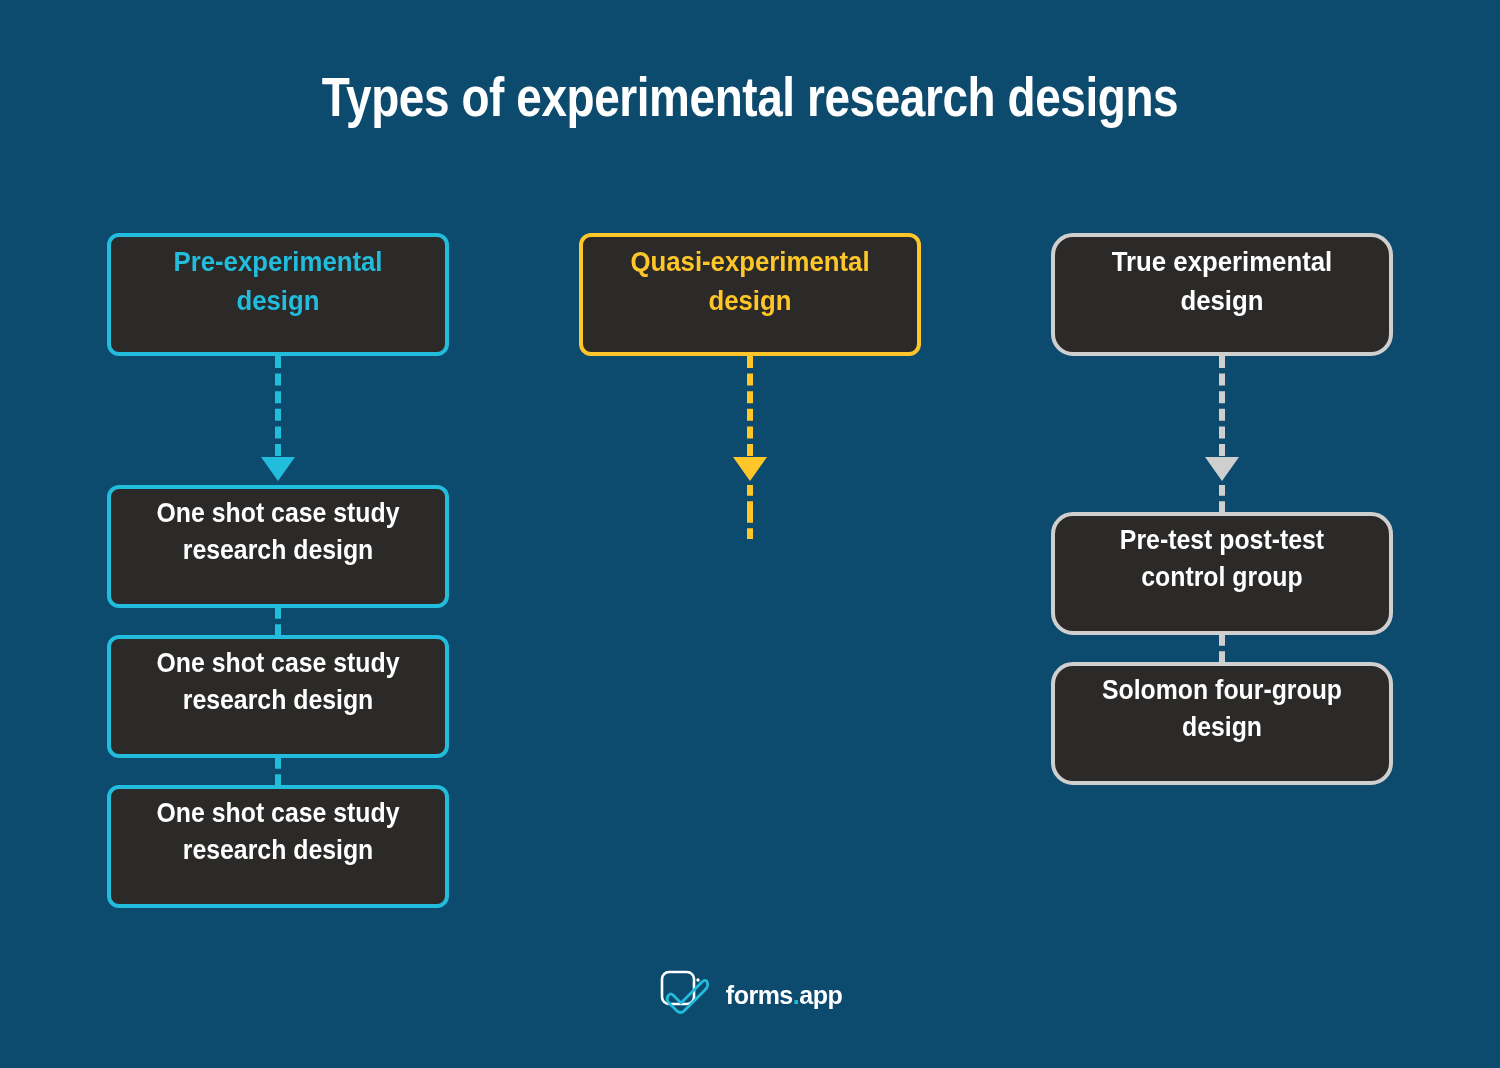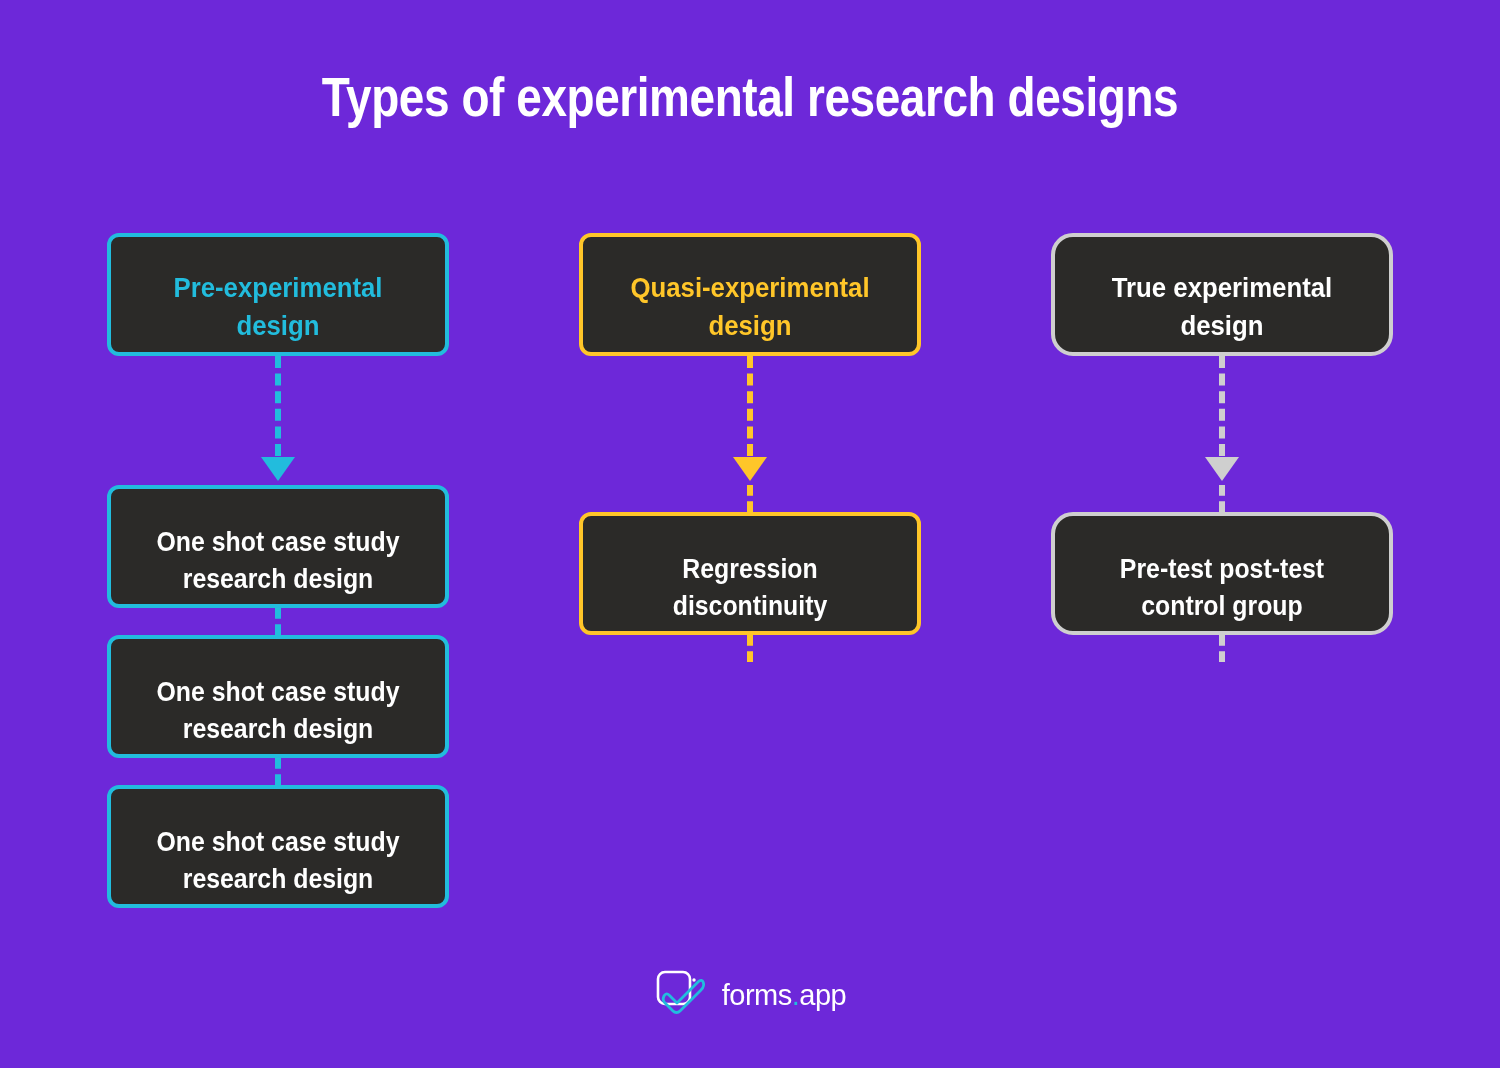--- a/index.html
+++ b/index.html
@@ -10,21 +10,21 @@
     height: 1068px;
     background: #312f2e;
     font-family: "Liberation Sans", "DejaVu Sans", sans-serif;
     overflow: hidden;
   }
 
   .canvas {
     position: relative;
     width: 1500px;
     height: 1068px;
-    background: #6d28d9;
+    background: #0c4a6e;
   }
 
   
   .title {
     position: absolute;
     top: 66px;
     left: 0;
     width: 1500px;
     text-align: center;
     color: #ffffff;
@@ -57,21 +57,21 @@
   }
 
   
   .node {
     width: 342px;
     height: 123px;
     border-radius: 12px;
     border: 4px solid #cfcfcf;
     background: #2b2a28;
     display: flex;
-    align-items: flex-end;
+    align-items: flex-start;
     justify-content: center;
     text-align: center;
     padding: 6px 18px;
     position: relative;
   }
 
   .node-label {
     color: #ffffff;
     font-size: 27px;
     font-weight: 700;
@@ -146,22 +146,22 @@
   }
 
   .logo-mark {
     width: 54px;
     height: 54px;
     display: block;
   }
 
   .logo-text {
     color: #ffffff;
-    font-size: 29px;
-    font-weight: 400;
+    font-size: 25px;
+    font-weight: 700;
     letter-spacing: -0.5px;
     line-height: 1;
     white-space: nowrap;
   }
   .logo-dot { color: #22bcdd; }
 </style>
 </head>
 <body>
 
 <div class="canvas">
@@ -211,23 +211,20 @@
       <div class="connector long">
         <div class="conn-line"></div>
         <div class="conn-arrow"></div>
       </div>
 
 
       <div class="connector short">
         <div class="conn-line"></div>
       </div>
 
-      <div class="node">
-        <span class="node-label">Regression discontinuity</span>
-      </div>
 
       <div class="connector short">
         <div class="conn-line"></div>
       </div>
 
     </div>
 
     <div class="column col-gray">
 
       <div class="node head">
@@ -245,20 +242,23 @@
       </div>
 
       <div class="node">
         <span class="node-label">Pre-test post-test control group</span>
       </div>
 
       <div class="connector short">
         <div class="conn-line"></div>
       </div>
 
+      <div class="node">
+        <span class="node-label">Solomon four-group design</span>
+      </div>
     </div>
 
   </div>
 
   <div class="footer">
     <svg class="logo-mark" viewBox="0 0 54 54">
       <rect x="4" y="4" width="32" height="32" rx="7" ry="7" fill="none" stroke="#ffffff" stroke-width="2.6"></rect>
       <path d="M15 27 L23 35 L44 14 C49 9 52 17 47 22 L26 43 C24 45 21 45 19 43 L11 35 C7 31 11 23 15 27 Z" fill="none" stroke="#22bcdd" stroke-width="2.8" stroke-linecap="round" stroke-linejoin="round"></path>
       <circle cx="40" cy="12" r="1.7" fill="#ffffff"></circle>
     </svg>

